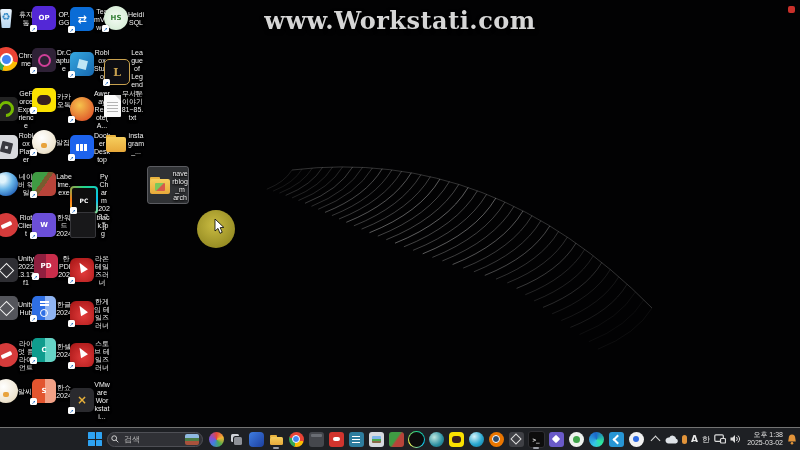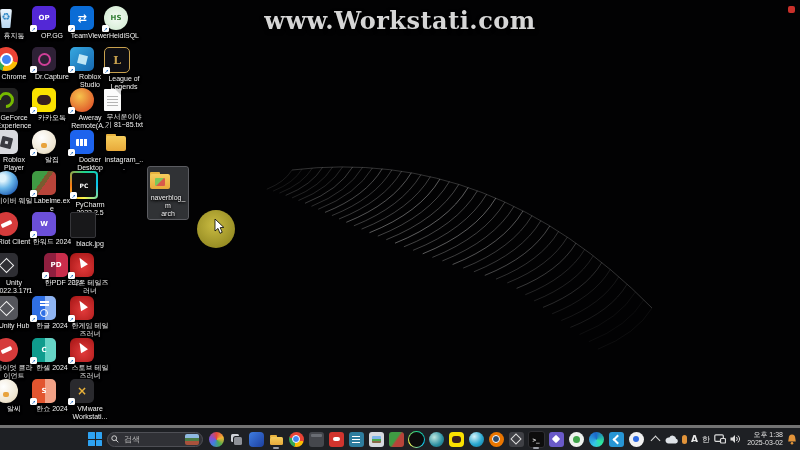--- a/index.html
+++ b/index.html
@@ -10,21 +10,21 @@
   #feather{position:absolute;left:0;top:0;pointer-events:none}
 
   
   .watermark{position:absolute;top:6px;left:0;right:0;text-align:center;
     font-family:"DejaVu Serif",serif;font-weight:700;font-size:24px;color:#d6d6d6;
     letter-spacing:.5px;text-shadow:0 2px 4px #000}
 
   .rec-dot{position:absolute;top:6px;right:5px;width:7px;height:7px;border-radius:2px;background:#c9302a}
 
   
-  .desk-icon{position:absolute;width:40px;display:flex;flex-direction:column;padding:1px 0}
+  .desk-icon{position:absolute;width:40px;display:flex;flex-direction:row;align-items:center;padding:1px 0}
   .desk-icon.sel{background:rgba(105,108,115,.45);outline:1px solid rgba(165,168,175,.55);border-radius:2px}
   .ic{width:24px;height:24px;border-radius:5px;position:relative;display:flex;align-items:center;
       justify-content:center;flex:none}
   .ic .g{font:700 7px "DejaVu Sans",sans-serif;color:#fff;z-index:2;letter-spacing:0}
   .lbl{margin-top:2px;font-size:7px;line-height:8px;color:#f2f2f2;text-align:center;
        text-shadow:0 1px 2px #000,0 1px 3px #000;max-width:42px;word-break:break-word;white-space:pre-line}
   .sc{position:absolute;left:-2px;bottom:-2px;width:7px;height:7px;background:#fff;border-radius:1.5px;
       display:flex;align-items:center;justify-content:center;font-size:5px;color:#1766c2;z-index:3;
       box-shadow:0 0 1px rgba(0,0,0,.6)}
   .thumb{position:absolute;z-index:2;width:10px;height:8px;left:7px;top:10px;border-radius:1px;
@@ -96,21 +96,21 @@
   .k-folder::after{content:"";position:absolute;left:2px;top:6px;right:2px;bottom:3px;
       background:linear-gradient(#f6ce5d,#e8a93a);border-radius:2px;z-index:1}
 
   
   .cursor-hl{position:absolute;left:197px;top:210px;width:38px;height:38px;border-radius:50%;
       background:radial-gradient(circle at 45% 40%,#c9bb42,#948a22 78%)}
   .cursor-hl svg{position:absolute;left:17px;top:9px}
 
   
   .taskbar{position:absolute;left:0;right:0;bottom:0;height:22px;background:#1e2024;
-      border-top:3px solid #737373}
+      border-top:1px solid #737373}
   .tb-left{position:absolute;left:88px;top:0;height:22px;display:flex;align-items:center;gap:5px}
   .startbtn{width:14px;height:14px;display:grid;grid-template-columns:6.5px 6.5px;grid-auto-rows:6.5px;gap:1px}
   .startbtn i{background:#2ea3f2;border-radius:.5px}
   .search{width:96px;height:15px;border-radius:8px;background:#303136;border:1px solid #4e4f55;
       display:flex;align-items:center;padding:0 3px;gap:3px;box-sizing:border-box}
   .search input{background:none;border:0;outline:0;color:#c8c8c8;font-size:8px;width:50px;font-family:inherit}
   .search input::placeholder{color:#bdbdbd}
   .bingimg{margin-left:auto;width:14px;height:11px;border-radius:2px;flex:none;
       background:linear-gradient(180deg,#8fb9e0 0 35%,#4a7d46 35% 60%,#a8523c 60%)}
   .tb-apps{display:flex;align-items:center;gap:4px}
@@ -313,21 +313,21 @@
       </div>
       <div class="lbl">Labelme.exe</div>
     </div>
     <div class="desk-icon" style="left: 32px; top: 211px;">
       <div class="ic k-hanword">
         <span class="g">W</span>
         <span class="sc">↗</span>
       </div>
       <div class="lbl">한워드 2024</div>
     </div>
-    <div class="desk-icon" style="left: 44px; top: 252px;">
+    <div class="desk-icon" style="left: 34px; top: 252px;">
       <div class="ic k-hanpdf">
         <span class="g">PD</span>
         <span class="sc">↗</span>
       </div>
       <div class="lbl">한PDF 2024</div>
     </div>
     <div class="desk-icon" style="left: 32px; top: 295px;">
       <div class="ic k-hangul">
         <span class="sc">↗</span>
       </div>

